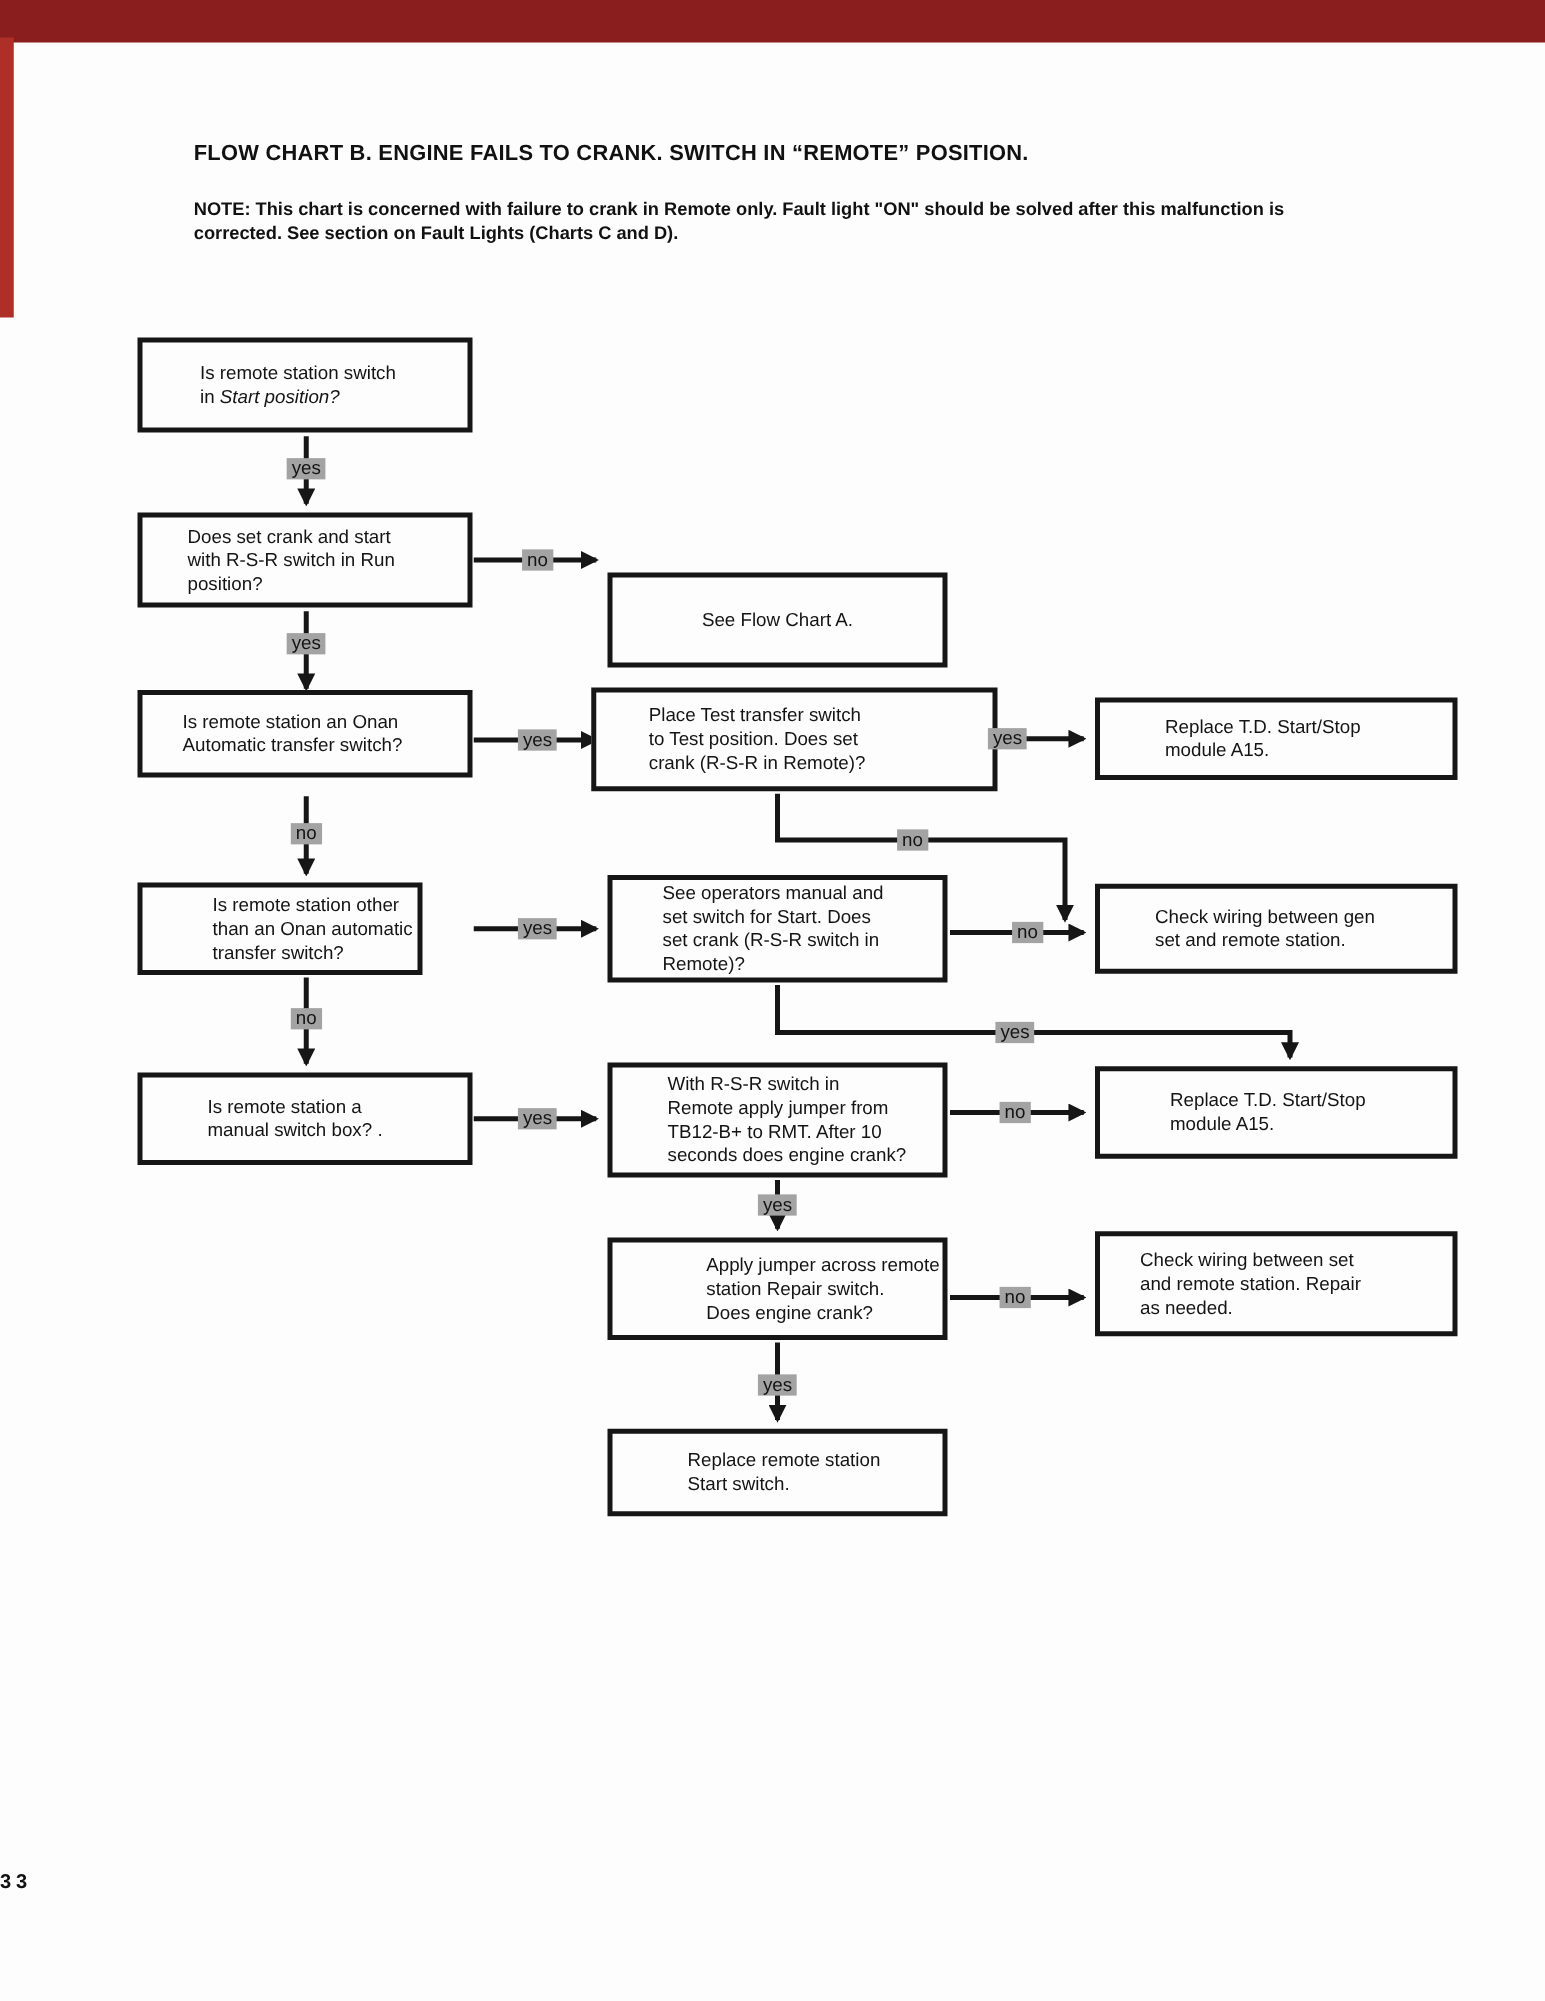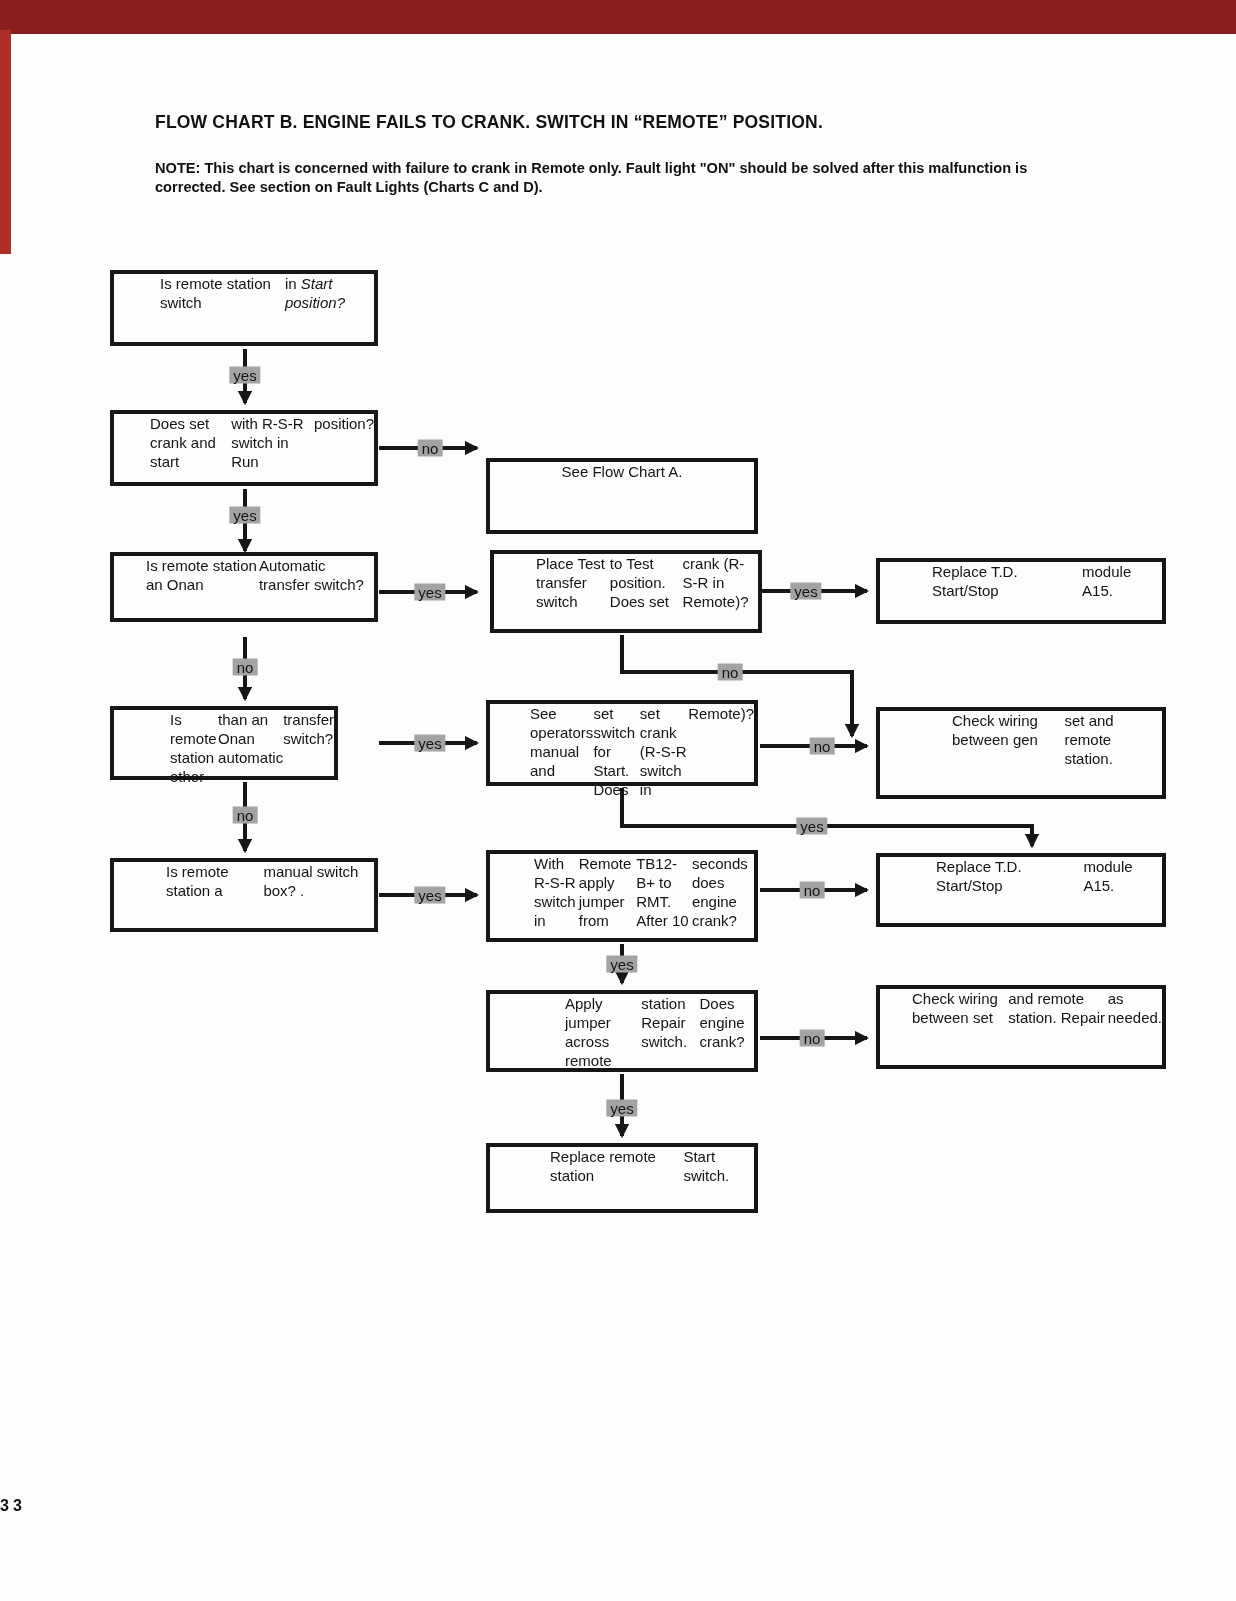--- a/index.html
+++ b/index.html
@@ -14,21 +14,21 @@
   .title{
     position:absolute;left:155px;top:112px;width:1000px;
     font-size:17.5px;font-weight:bold;letter-spacing:.2px;color:#111;
   }
   .note{
     position:absolute;left:155px;top:159px;width:965px;
     font-size:14.6px;font-weight:bold;line-height:19px;color:#111;
   }
   .fbox{
     position:absolute;border:4px solid #161616;background:#fdfdfd;
-    box-sizing:border-box;display:flex;flex-direction:row;justify-content:center;
+    box-sizing:border-box;display:flex;flex-direction:column;justify-content:center;
     font-size:15px;line-height:19px;color:#141414;
   }
   .fbox .it{font-style:italic;}
   .fbox.center{text-align:center;padding:0 !important;margin-top:48px;}
   svg.wires{position:absolute;left:0;top:0;pointer-events:none;}
   .clbl{
     position:absolute;transform:translate(-50%,-50%);
     background:#a3a3a3;padding:0 4px;font-size:15px;color:#141414;
     white-space:nowrap;
   }
@@ -88,21 +88,21 @@
 
 <div class="fbox center" style="left:486px;top:410px;width:272px;height:76px">
   <div>See Flow Chart A.</div>
 </div>
 
 <div class="fbox" style="left:110px;top:552px;width:268px;height:70px;padding-left:32px">
   <div>Is remote station an Onan</div>
   <div>Automatic transfer switch?</div>
 </div>
 
-<div class="fbox" style="left:490px;top:550px;width:272px;height:83px;padding-left:42px">
+<div class="fbox" style="left:473px;top:550px;width:325px;height:83px;padding-left:42px">
   <div>Place Test transfer switch</div>
   <div>to Test position. Does set</div>
   <div>crank (R-S-R in Remote)?</div>
 </div>
 
 <div class="fbox" style="left:876px;top:558px;width:290px;height:66px;padding-left:52px">
   <div>Replace T.D. Start/Stop</div>
   <div>module A15.</div>
 </div>
 
@@ -112,21 +112,21 @@
   <div>transfer switch?</div>
 </div>
 
 <div class="fbox" style="left:486px;top:700px;width:272px;height:86px;padding-left:40px">
   <div>See operators manual and</div>
   <div>set switch for Start. Does</div>
   <div>set crank (R-S-R switch in</div>
   <div>Remote)?</div>
 </div>
 
-<div class="fbox" style="left:876px;top:707px;width:290px;height:92px;padding-left:72px">
+<div class="fbox" style="left:876px;top:707px;width:290px;height:72px;padding-left:44px">
   <div>Check wiring between gen</div>
   <div>set and remote station.</div>
 </div>
 
 <div class="fbox" style="left:110px;top:858px;width:268px;height:74px;padding-left:52px">
   <div>Is remote station a</div>
   <div>manual switch box? .</div>
 </div>
 
 <div class="fbox" style="left:486px;top:850px;width:272px;height:92px;padding-left:44px">

